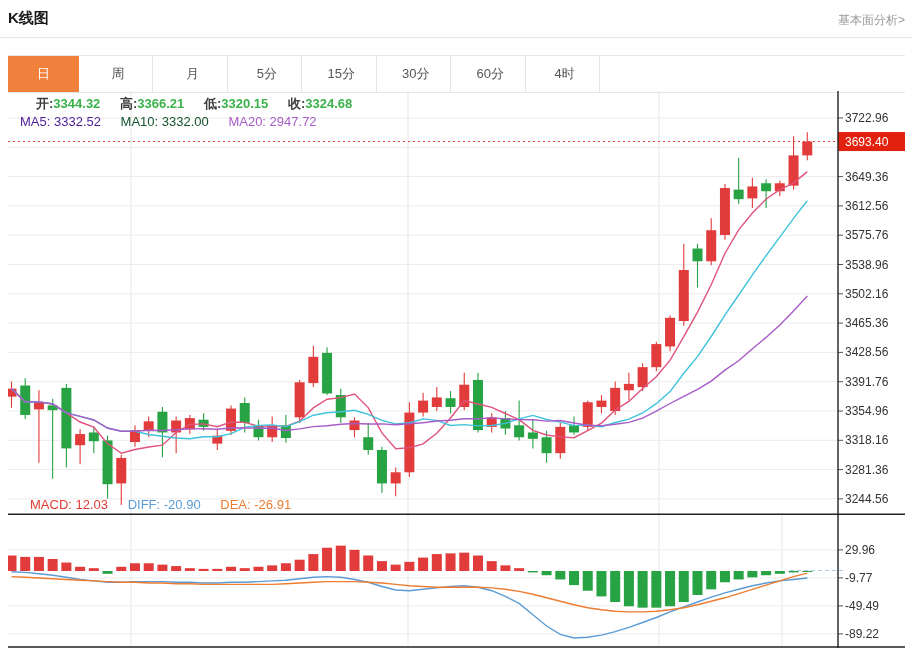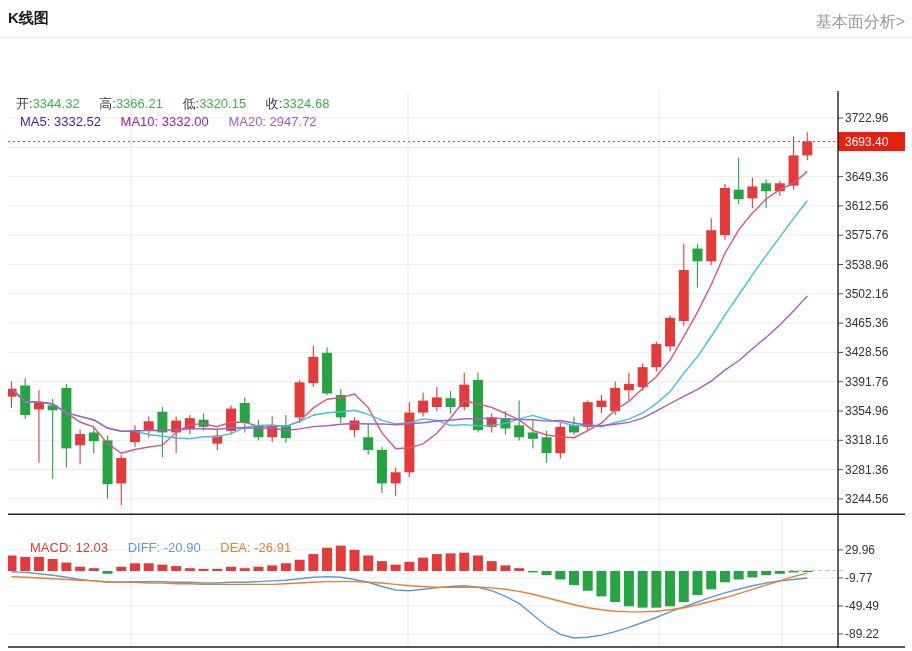--- a/index.html
+++ b/index.html
@@ -1,20 +1,20 @@
 <!DOCTYPE html>
 <html><head>
 <meta charset="utf-8">
 <style>
   html,body{margin:0;padding:0;background:#fff;}
   #app{position:relative;width:912px;height:651px;background:#fff;overflow:hidden;
        font-family:"Liberation Sans","DejaVu Sans",sans-serif;}
   .hdr{position:absolute;left:0;top:0;width:912px;height:38px;border-bottom:1px solid #e8e8e8;box-sizing:border-box;text-align:center;}
   .title{position:absolute;left:8px;top:9px;font-size:15px;font-weight:bold;color:#1a1a1a;}
-  .toplink{position:absolute;right:7px;top:12px;font-size:16px;color:#999;cursor:pointer;}
+  .toplink{position:absolute;right:7px;top:12px;font-size:12px;color:#999;cursor:pointer;}
   .tabs{position:absolute;left:8px;top:55px;width:897px;height:36px;
         border-top:1px solid #e6e6e6;border-bottom:1px solid #e6e6e6;box-sizing:content-box;background:#fff;}
   .tab{display:inline-block;width:69px;height:36px;line-height:36px;text-align:center;
        font-size:13px;color:#555;border-right:1px solid #e6e6e6;cursor:pointer;vertical-align:top;}
   .tab:first-child{border-left:1px solid #e6e6e6;}
   .tab.active{background:#f0813d;color:#fff;border-color:#f0813d;}
   .ovl{position:absolute;font-size:13px;white-space:nowrap;pointer-events:none;}
   .ovl .lab{color:#3c3c3c;}
   .ovl .sp{display:inline-block;margin-right:16px;}
   svg{position:absolute;display:block;}
@@ -23,20 +23,30 @@
 </head>
 <body>
 
 <div id="app">
 
   <div class="hdr">
     <div class="title">K线图</div>
     <div class="toplink">基本面分析&gt;</div>
   </div>
 
+  <div class="tabs">
+    <span class="tab active">日</span>
+    <span class="tab">周</span>
+    <span class="tab">月</span>
+    <span class="tab">5分</span>
+    <span class="tab">15分</span>
+    <span class="tab">30分</span>
+    <span class="tab">60分</span>
+    <span class="tab">4时</span>
+  </div>
 
   <svg id="main-svg" width="897" height="424" style="left:8px;top:91px;">
       <line x1="123" y1="0" x2="123" y2="423" stroke="#e7e7e7" stroke-width="1"></line>
       <line x1="400" y1="0" x2="400" y2="423" stroke="#e7e7e7" stroke-width="1"></line>
       <line x1="651" y1="0" x2="651" y2="423" stroke="#e7e7e7" stroke-width="1"></line>
       <line x1="0" y1="27" x2="830" y2="27" stroke="#ececec" stroke-width="1"></line>
       <line x1="830" y1="27" x2="835" y2="27" stroke="#555" stroke-width="1"></line>
       <text x="837" y="31">3722.96</text>
       <line x1="0" y1="56.3" x2="830" y2="56.3" stroke="#ececec" stroke-width="1"></line>
       <line x1="830" y1="56.3" x2="835" y2="56.3" stroke="#555" stroke-width="1"></line>
@@ -280,32 +290,32 @@
       <rect x="766.82" y="56" width="10" height="2.8196" fill="#27a344"></rect>
       <rect x="780.5400000000001" y="56" width="10" height="1.4098" fill="#27a344"></rect>
       <rect x="794.26" y="56" width="10" height="1" fill="#27a344"></rect>
       <polyline points="3.5,56.7 17.2,57.4 30.9,58.8 44.7,60.2 58.4,62.3 72.1,64.5 85.8,65.9 99.5,67.3 113.3,67.3 127.0,66.6 140.7,66.6 154.4,66.6 168.1,67.3 181.9,67.3 195.6,68.0 209.3,68.0 223.0,67.3 236.7,67.3 250.5,66.6 264.2,65.9 277.9,65.2 291.6,63.8 305.3,62.3 319.1,61.6 332.8,62.3 346.5,64.5 360.2,67.3 373.9,71.5 387.7,75.0 401.4,75.7 415.1,74.3 428.8,72.9 442.5,71.5 456.3,70.8 470.0,72.2 483.7,75.7 497.4,81.4 511.1,88.4 524.9,99.7 538.6,111.0 552.3,119.4 566.0,123.0 579.7,122.3 593.5,120.1 607.2,116.6 620.9,112.4 634.6,107.5 648.3,102.5 662.1,96.9 675.8,91.9 689.5,87.0 703.2,82.1 716.9,77.9 730.7,74.3 744.4,70.8 758.1,68.0 771.8,65.9 785.5,64.5 799.3,63.0" fill="none" stroke="#5b9bd5" stroke-width="1.4"></polyline>
       <polyline points="3.5,61.6 17.2,62.3 30.9,63.0 44.7,63.8 58.4,64.5 72.1,65.2 85.8,65.9 99.5,66.6 113.3,67.3 127.0,67.3 140.7,68.0 154.4,68.0 168.1,68.7 181.9,68.7 195.6,69.4 209.3,69.4 223.0,69.4 236.7,69.4 250.5,69.4 264.2,69.4 277.9,68.7 291.6,68.0 305.3,67.3 319.1,66.6 332.8,66.6 346.5,66.6 360.2,67.3 373.9,68.0 387.7,69.4 401.4,70.8 415.1,71.5 428.8,72.2 442.5,72.2 456.3,72.2 470.0,72.2 483.7,72.9 497.4,74.3 511.1,76.4 524.9,79.3 538.6,82.8 552.3,86.3 566.0,89.8 579.7,92.7 593.5,94.8 607.2,96.2 620.9,96.9 634.6,96.9 648.3,96.2 662.1,94.8 675.8,92.7 689.5,89.8 703.2,86.3 716.9,82.8 730.7,78.6 744.4,74.3 758.1,70.1 771.8,65.9 785.5,61.6 799.3,58.1" fill="none" stroke="#ed7d31" stroke-width="1.4"></polyline>
       <line x1="782" y1="55.5" x2="835" y2="55.5" stroke="#aac8e8" stroke-width="1" stroke-dasharray="4 3"></line>
       <line x1="830" y1="0" x2="830" y2="133" stroke="#222222" stroke-width="1.4"></line>
       <line x1="0" y1="132" x2="897" y2="132" stroke="#222222" stroke-width="1.4"></line>
     </svg>
 
-  <div class="ovl" style="left:16px;top:95px;">
+  <div class="ovl" style="left:36px;top:95px;font-weight:bold;">
     <span class="sp"><span class="lab">开:</span><span class="val-g" style="color: rgb(59, 179, 74);">3344.32</span></span>
     <span class="sp"><span class="lab">高:</span><span class="val-g" style="color: rgb(59, 179, 74);">3366.21</span></span>
     <span class="sp"><span class="lab">低:</span><span class="val-g" style="color: rgb(59, 179, 74);">3320.15</span></span>
     <span class="sp"><span class="lab">收:</span><span class="val-g" style="color: rgb(59, 179, 74);">3324.68</span></span>
   </div>
 
   <div class="ovl" style="left:20px;top:114px;">
     <span class="sp" id="ma5c" style="color: #4c1d95;"><span>MA5: </span><span>3332.52</span></span>
-    <span class="sp" id="ma10c" style="color: #a21caf;"><span>MA10: </span><span>3332.00</span></span>
+    <span class="sp" id="ma10c" style="color: #14532d;"><span>MA10: </span><span>3332.00</span></span>
     <span class="sp" id="ma20c" style="color: rgb(168, 92, 200);"><span>MA20: </span><span>2947.72</span></span>
   </div>
 
-  <div class="ovl" style="left:30px;top:540px;">
+  <div class="ovl" style="left:30px;top:497px;">
     <span class="sp" id="macdc" style="color: rgb(224, 60, 52);"><span>MACD: </span><span>12.03</span></span>
     <span class="sp" id="diffc" style="color: rgb(91, 155, 213);"><span>DIFF: </span><span>-20.90</span></span>
     <span class="sp" id="deac" style="color: rgb(237, 125, 49);"><span>DEA: </span><span>-26.91</span></span>
   </div>
 
 </div>
 
 </body></html>

